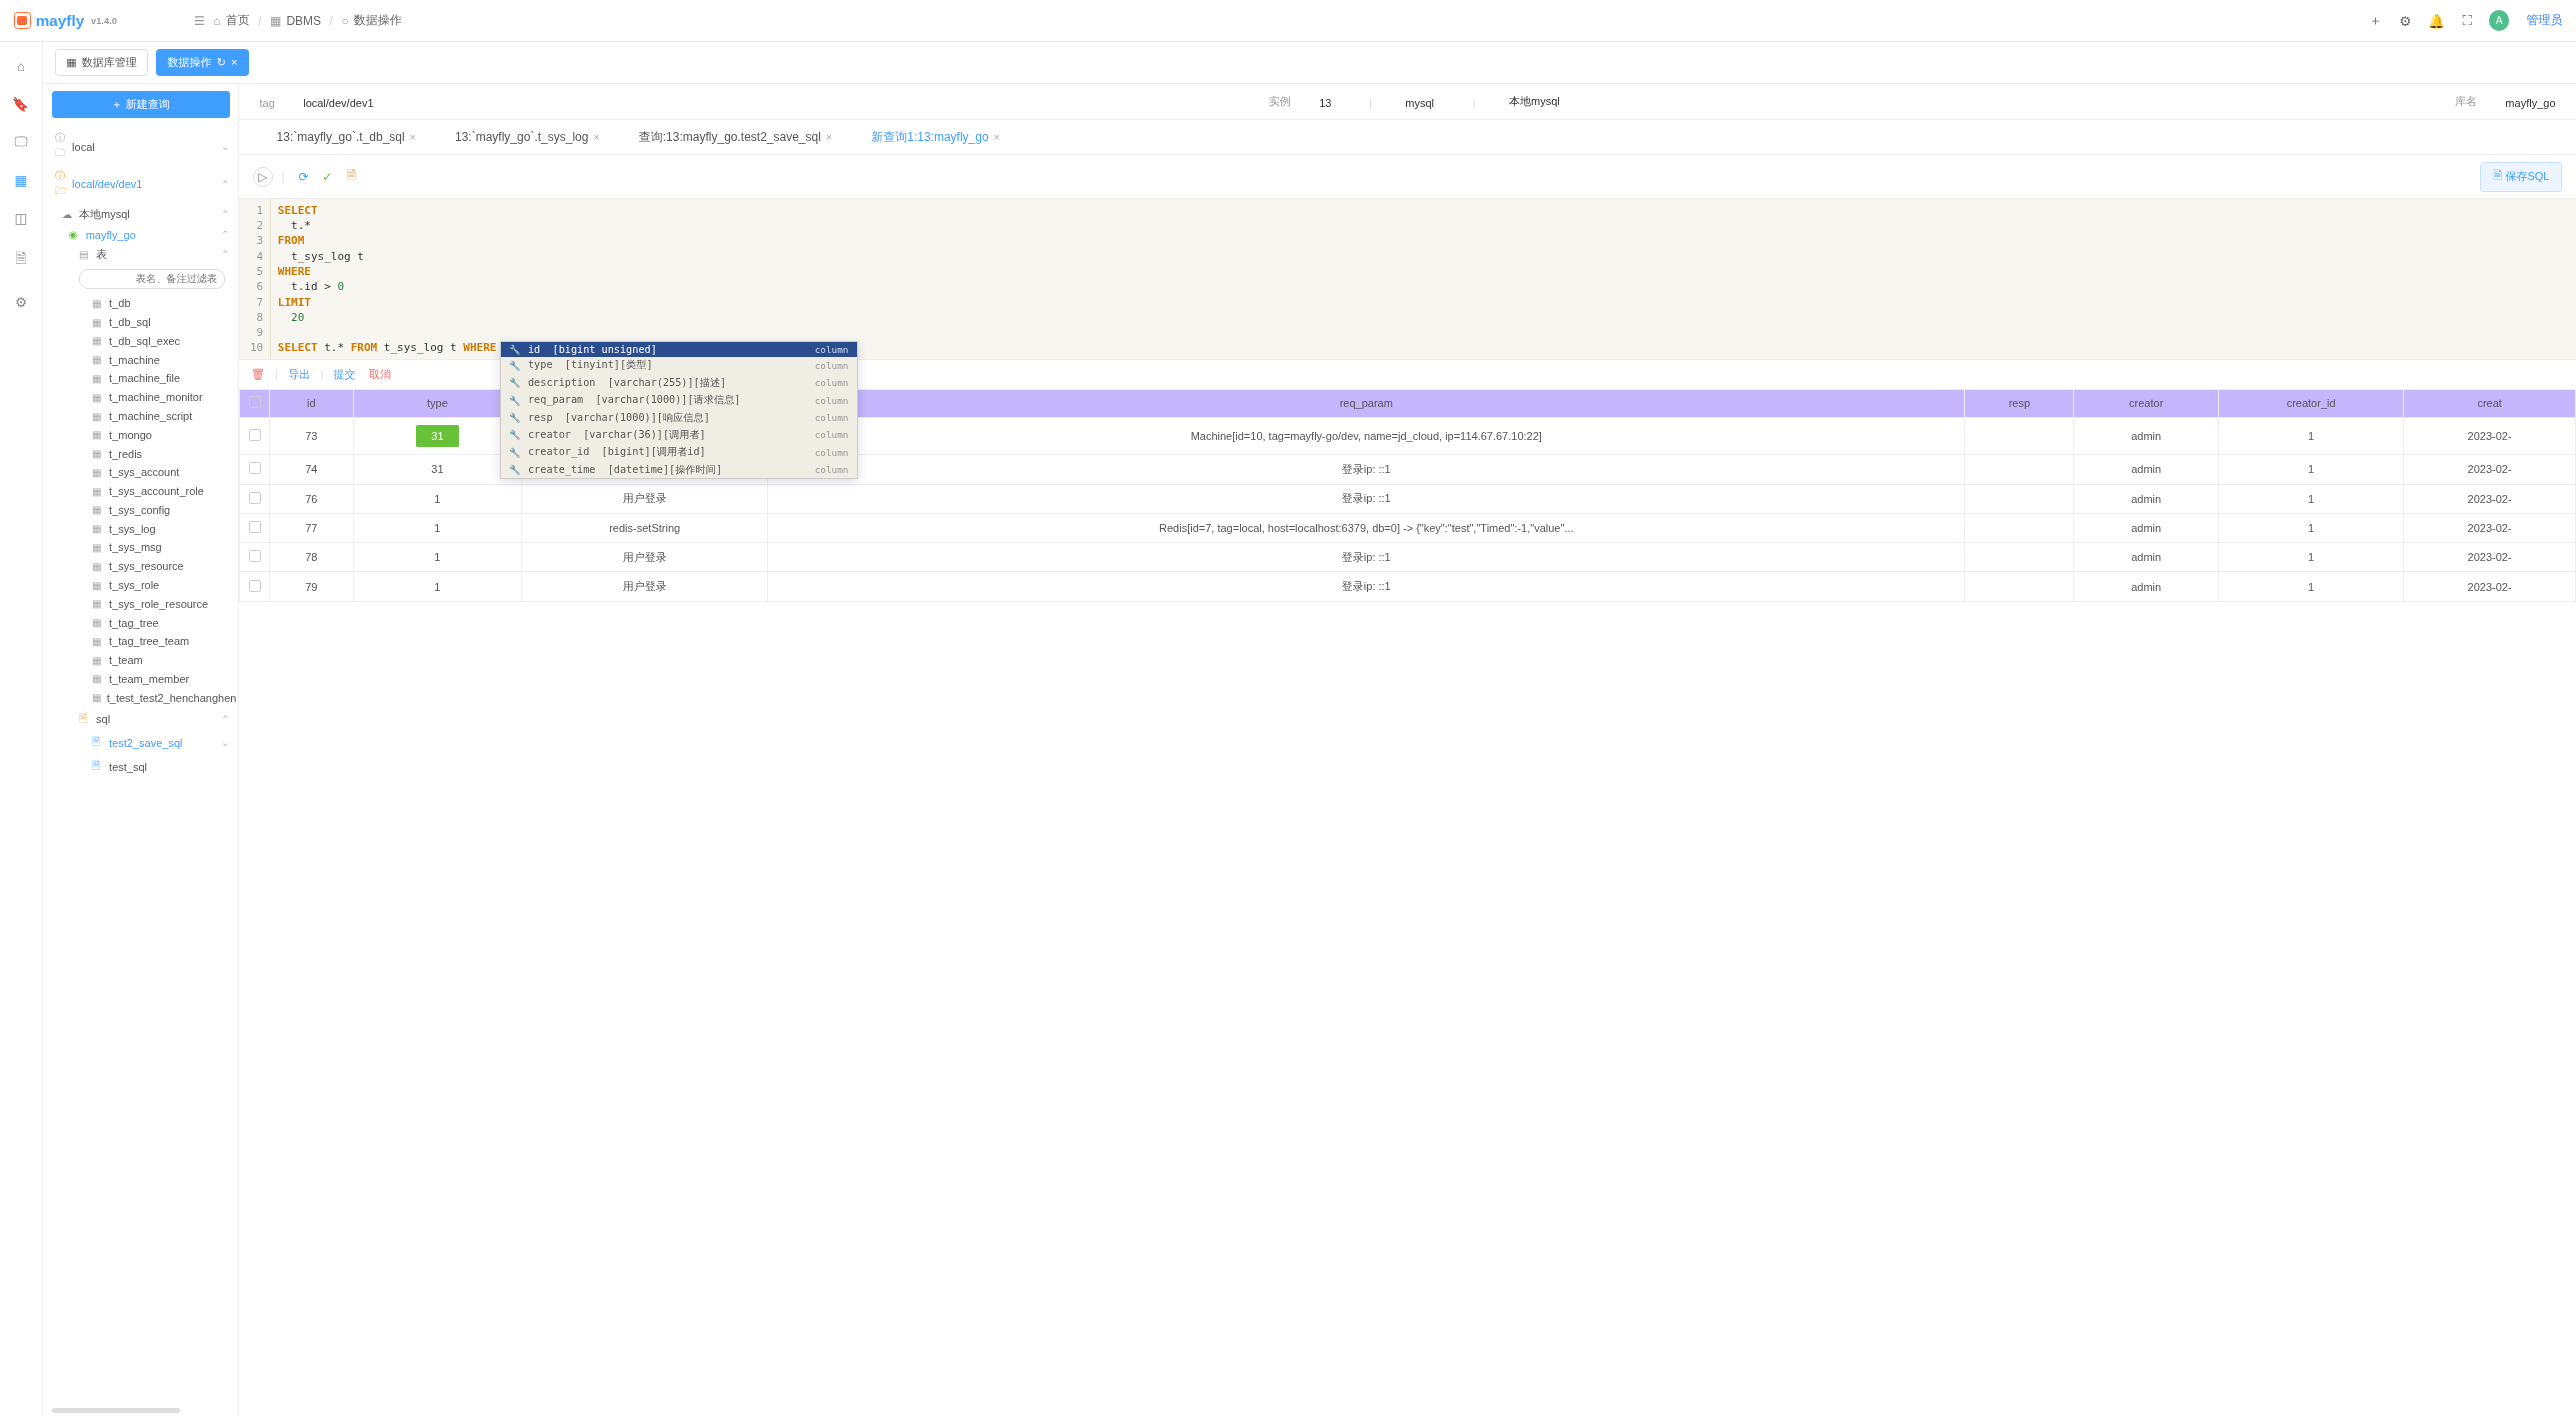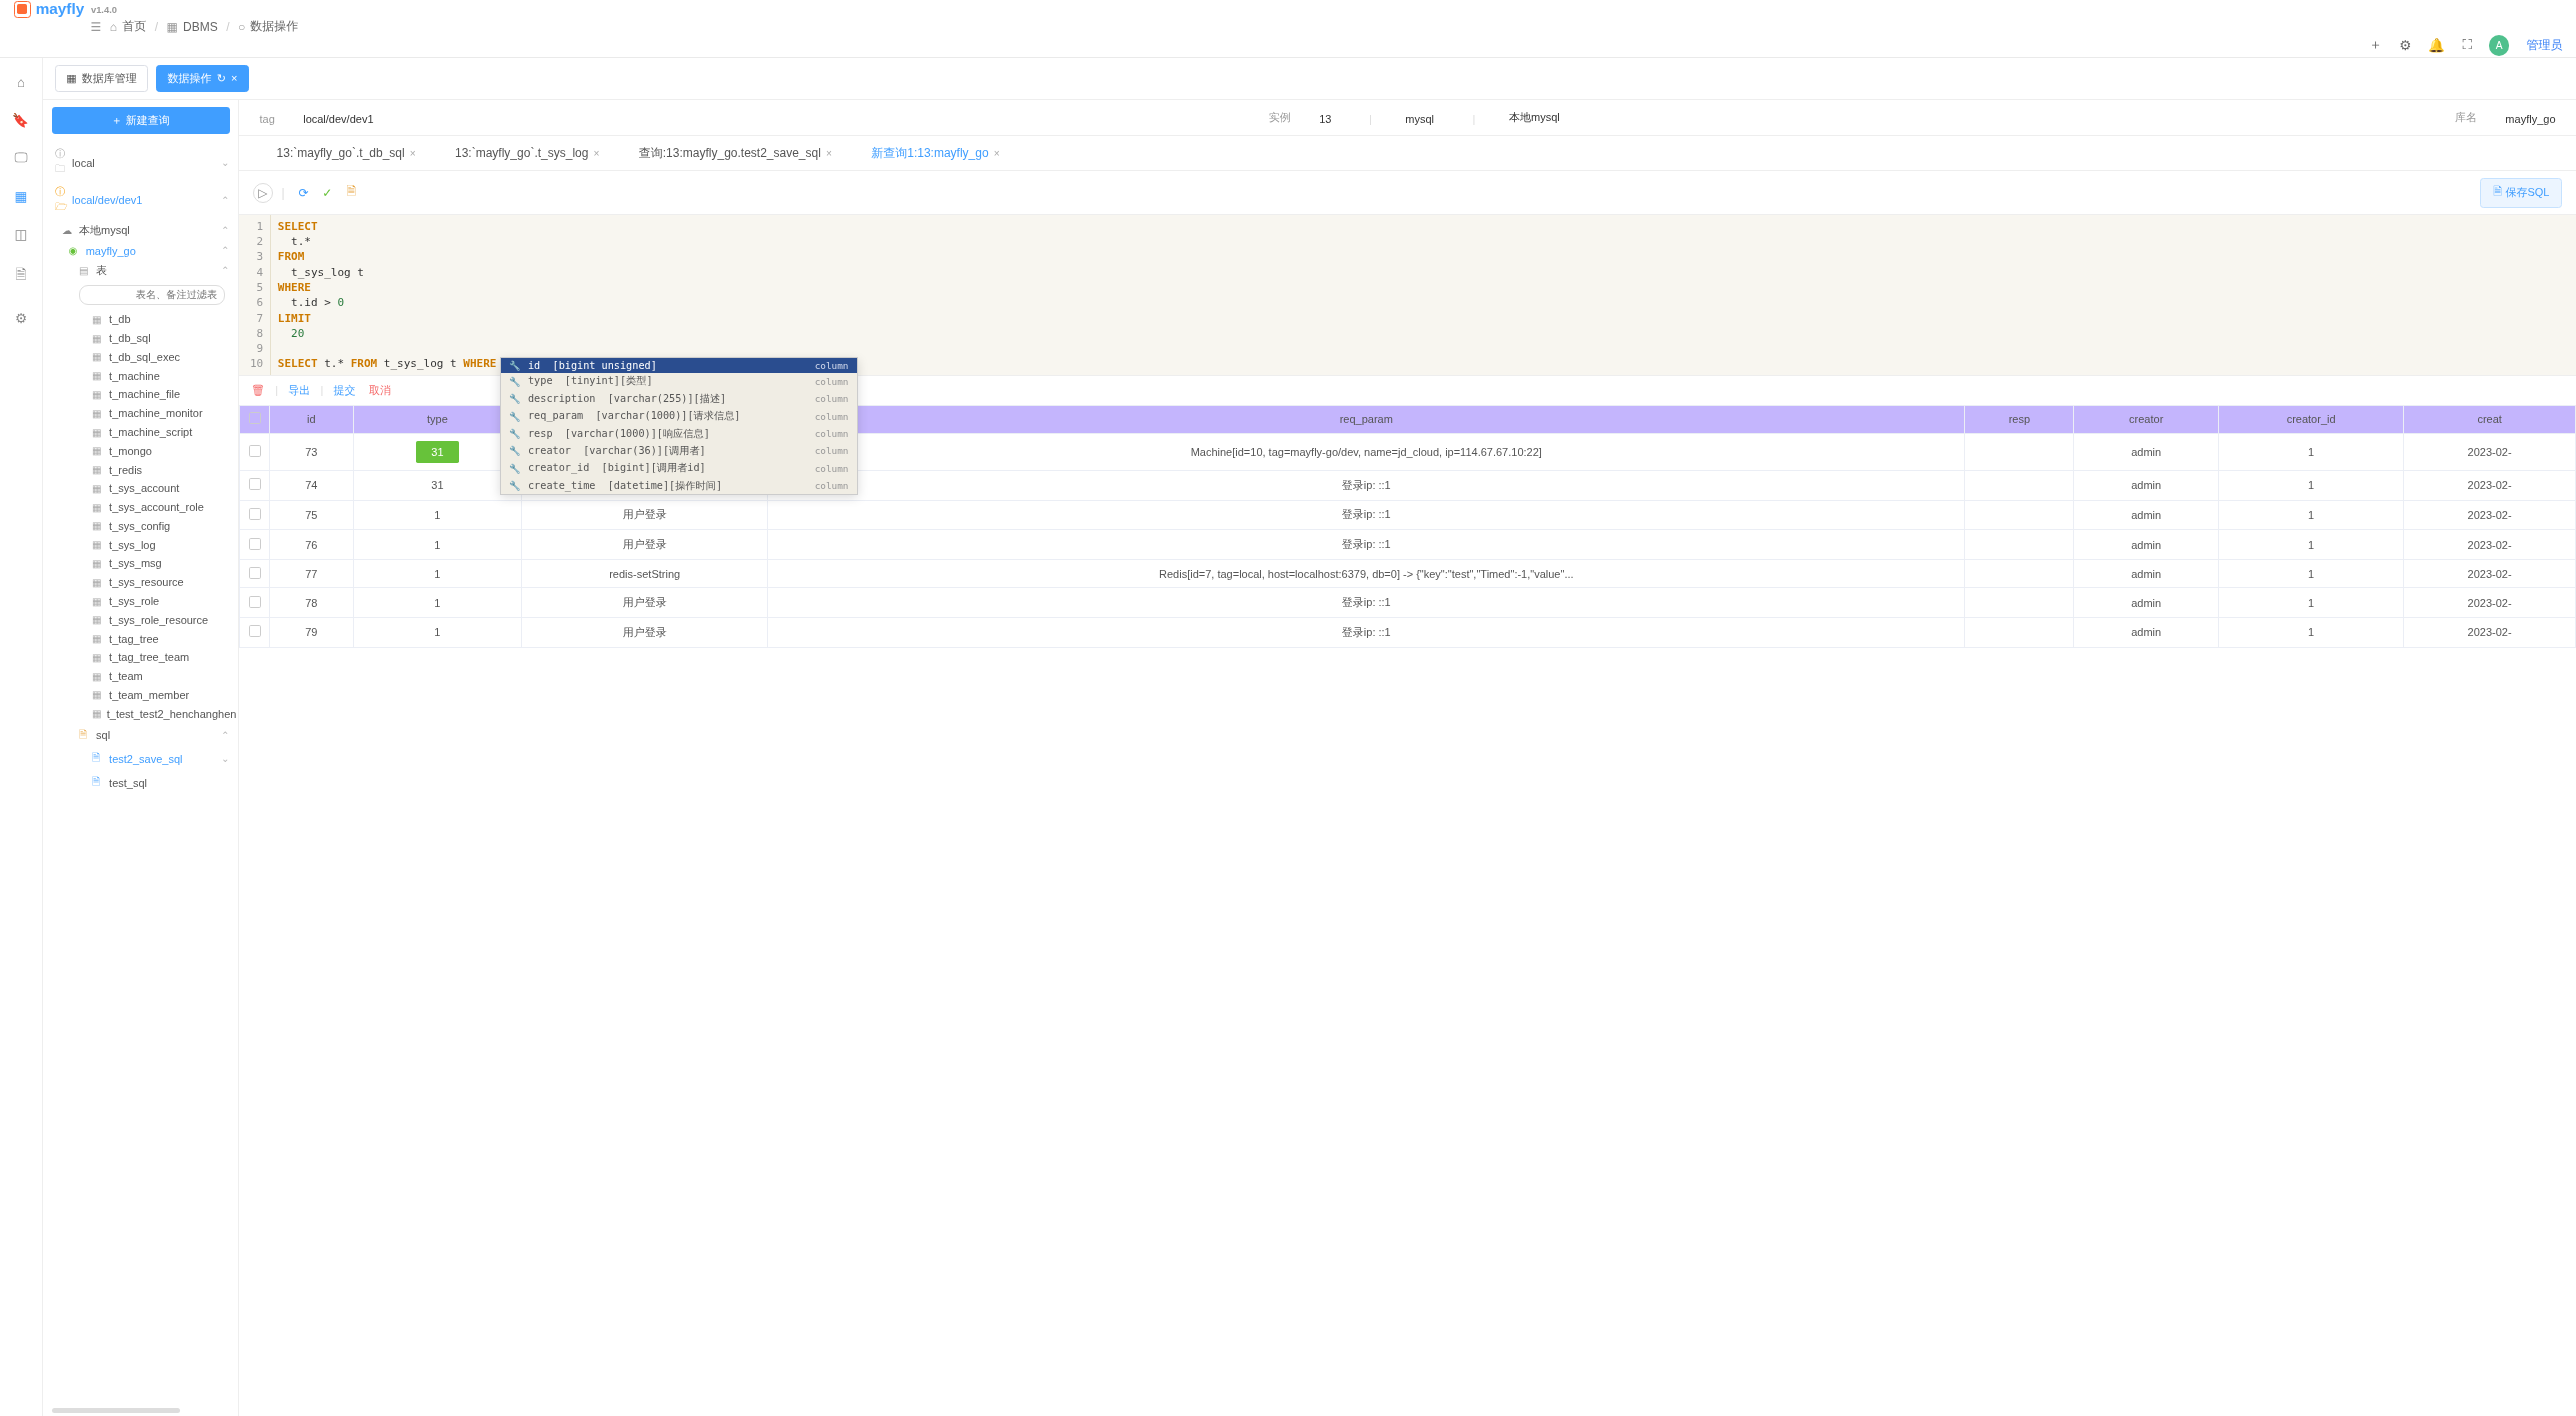--- a/index.html
+++ b/index.html
@@ -1,20 +1,20 @@
 <!DOCTYPE html>
 <html style="font-size:13.6px"><head>
 <meta charset="utf-8">
 <style>
 * { box-sizing: border-box; margin: 0; padding: 0; }
 body { font-family: -apple-system, BlinkMacSystemFont, "Segoe UI", Helvetica, Arial, sans-serif; font-size: 12px; color: #333; background: #fff; }
 .app { display: flex; flex-direction: column; height: 100vh; }
 
 
-.topbar { display: flex; align-items: flex-start; height: 58px; padding: 0 13.6px; border-bottom: 0.9px solid #eaeaea; flex-direction: column; }
+.topbar { display: flex; align-items: center; height: 42px; padding: 0 13.6px; border-bottom: 0.9px solid #eaeaea; }
 .logo { display: flex; align-items: center; gap: 5.1px; color: #409eff; font-weight: 600; font-size: 15.3px; }
 .logo-icon { width: 17px; height: 17px; border: 1.7px solid #ff6b35; border-radius: 3.4px; position: relative; }
 .logo-icon::after { content: ''; position: absolute; inset: 2.6px; background: #ff6b35; border-radius: 1.7px; }
 .version { font-size: 9.4px; color: #999; margin-left: 1.7px; }
 .breadcrumbs { display: flex; align-items: center; gap: 8.5px; margin-left: 77px; color: #666; }
 .bc-sep { color: #ccc; }
 .bc-item { display: flex; align-items: center; gap: 5.1px; cursor: pointer; }
 .bc-icon { color: #999; }
 .topbar-right { margin-left: auto; display: flex; align-items: center; gap: 17px; }
 .top-icon { color: #666; cursor: pointer; font-size: 13.6px; }
@@ -440,31 +440,20 @@
     <td>31</td>
     <td>用户登录</td>
     <td>登录ip: ::1</td>
     <td></td>
     <td>admin</td>
     <td>1</td>
     <td>2023-02-</td>
                   </tr>
                   <tr>
                     <td class="ck"><span class="chk"></span></td>
-    <td>75</td>
-    <td>1</td>
-    <td>用户登录</td>
-    <td>登录ip: ::1</td>
-    <td></td>
-    <td>admin</td>
-    <td>1</td>
-    <td>2023-02-</td>
-                  </tr>
-                  <tr>
-                    <td class="ck"><span class="chk"></span></td>
     <td>76</td>
     <td>1</td>
     <td>用户登录</td>
     <td>登录ip: ::1</td>
     <td></td>
     <td>admin</td>
     <td>1</td>
     <td>2023-02-</td>
                   </tr>
                   <tr>

